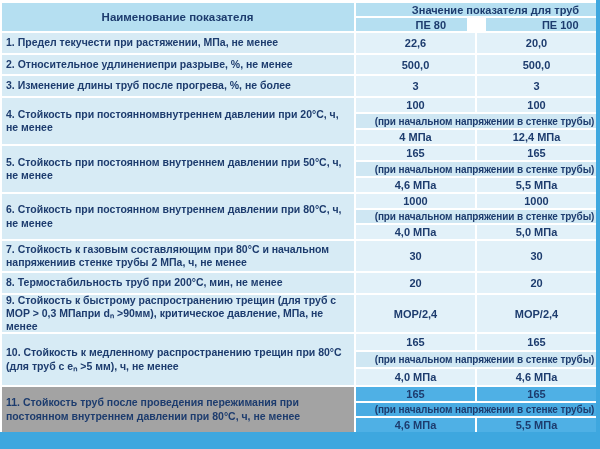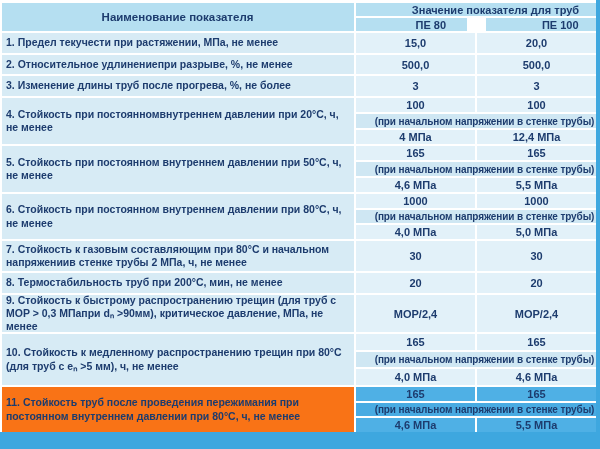--- a/index.html
+++ b/index.html
@@ -38,21 +38,21 @@
     background:#b5dff1; display:flex; align-items:center; justify-content:center;
     font-weight:bold; font-size:11px; flex:1;padding-left:39px;
   }
   .hdr-pair { display:flex; gap:19px; flex:1; }
   
   .h-hdr { height:28px; }
   .h20 { height:20px; } .h19 { height:19px; }
   .h30 { height:30px; } .h37 { height:37px; }
   .h45 { height:45px; } .h46 { height:46px; } .h51 { height:51px; }
   
-  .blue .name  { background:#f97316; }
+  .blue .name  { background:#a3a3a3; }
   .blue .vcell { background:#4fb0e5; }
   .blue .note  { background:#49abe2; }
 </style>
 </head>
 <body>
 
 <div class="stage">
   <div class="tbl">
 
     <div class="row hdr h-hdr">
@@ -62,21 +62,21 @@
         <div class="hdr-pair">
           <div class="hdr-cell">ПЕ 80</div>
           <div class="hdr-cell">ПЕ 100</div>
         </div>
       </div>
     </div>
 
     <div class="row h20">
       <div class="name">1. Предел текучести при растяжении, МПа, не менее</div>
       <div class="vals">
-        <div class="vcell">15,0</div>
+        <div class="vcell">22,6</div>
         <div class="vcell">20,0</div>
       </div>
     </div>
 
     <div class="row h19">
       <div class="name">2. Относительное удлинениепри разрыве, %, не менее</div>
       <div class="vals">
         <div class="vcell">500,0</div>
         <div class="vcell">500,0</div>
       </div>

